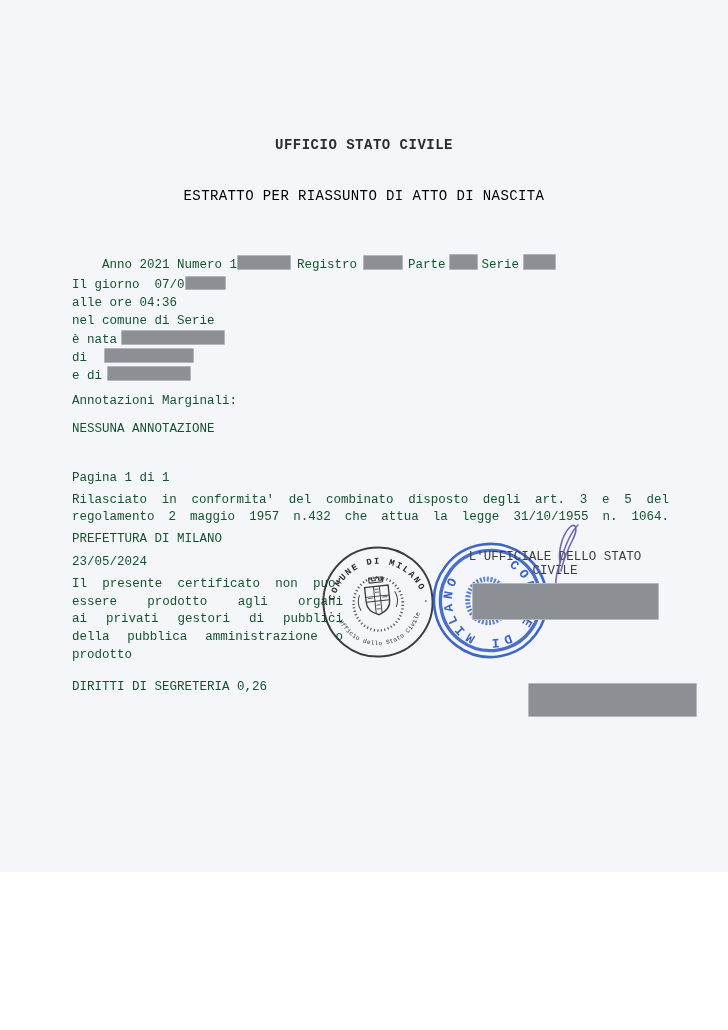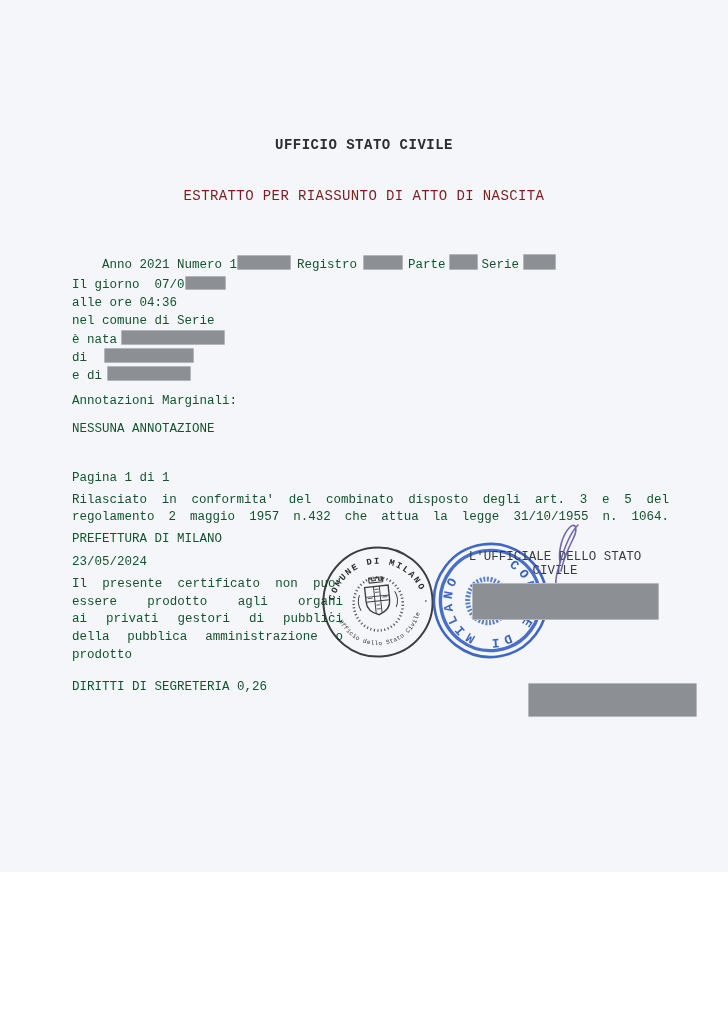--- a/index.html
+++ b/index.html
@@ -8,21 +8,21 @@
     width:728px;height:872px;
     background:#f4f6f9;
     font-family:"Liberation Mono","DejaVu Sans Mono",monospace;
     color:#3d3e40;
     overflow:hidden;
   }
   .abs{position:absolute;}
   .pre{white-space:pre;}
   .center{text-align:center;width:728px;left:0;}
   .office-title{top:137px;font-size:14px;font-weight:bold;letter-spacing:.5px;color:#2c2d2f;}
-  .act-title{top:188px;font-size:14px;letter-spacing:.4px;color:#7f1d1d;}
+  .act-title{top:188px;font-size:14px;letter-spacing:.4px;color:#000000;}
   .bodytxt{font-size:12.5px;color:#14532d;}
   .line{height:18px;}
   .redact{
     display:inline-block;
     background:#8c9095;
     border:1px solid #b2b6ba;
     border-radius:1px;
     vertical-align:-2px;
   }
   .redact-abs{

